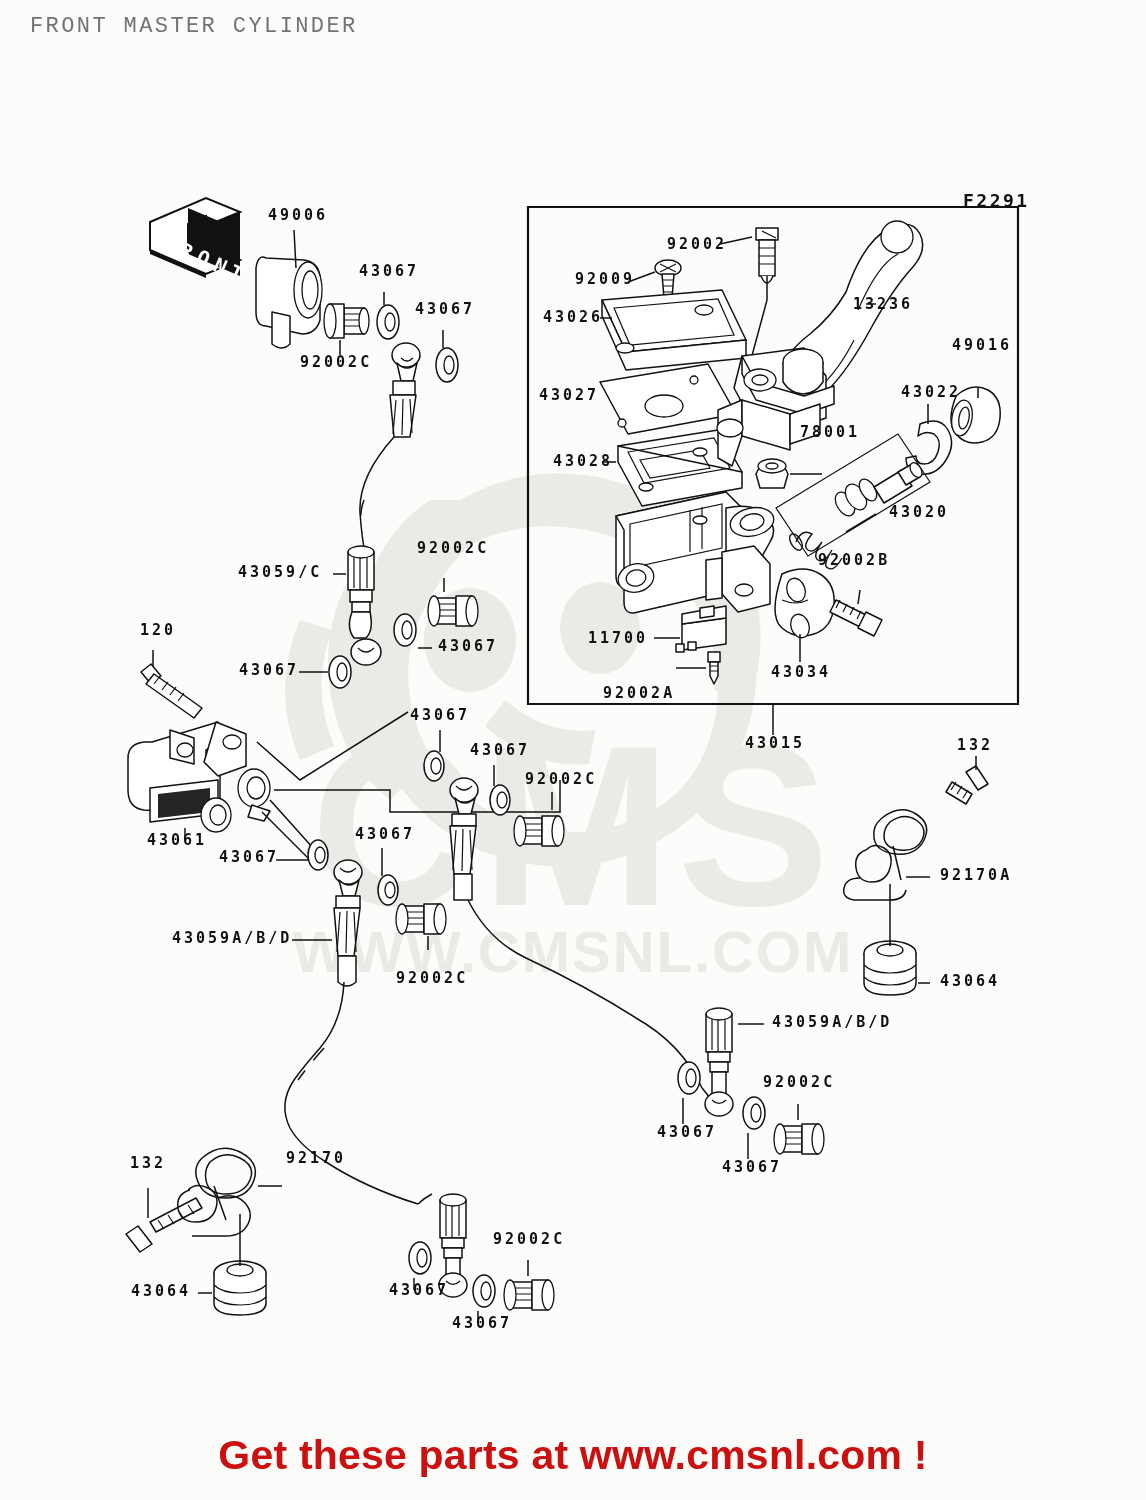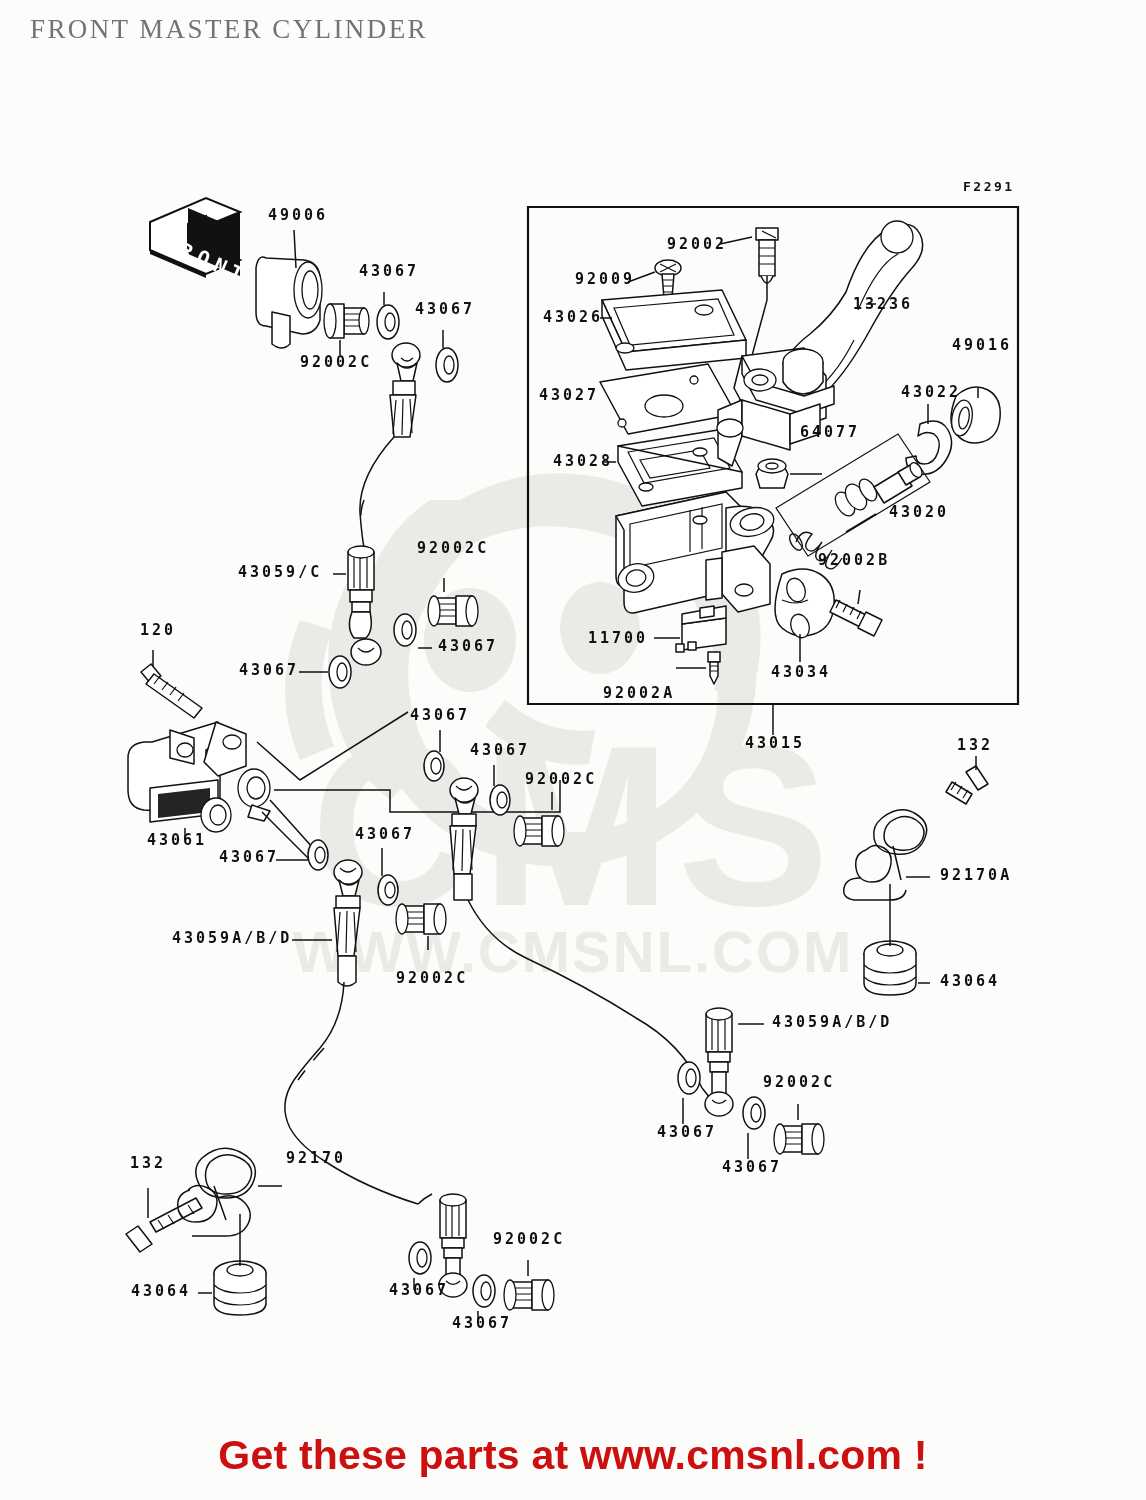--- a/index.html
+++ b/index.html
@@ -9,44 +9,44 @@
     background:#fcfdfa;
     font-family:"Liberation Sans", sans-serif;
     overflow:hidden;
     position:relative;
   }
   #page{position:absolute;left:0;top:0;width:1146px;height:1500px;}
 
   
   .page-title{
     position:absolute;left:30px;top:14px;
-    font-family:Liberation Serif, serif;
-    font-size:27px;
+    font-family:Liberation Mono, monospace;
+    font-size:22px;
     letter-spacing:2.4px;
     color:#6f7474;
     white-space:nowrap;
     text-align:right;
   }
 
   
   .footer-cta{
     position:absolute;left:0;top:1432px;width:1146px;
     text-align:center;
     font-family:"Liberation Sans Narrow","Liberation Sans",sans-serif;
     font-size:41px;font-weight:bold;
     letter-spacing:0.2px;
     color:#cc1010;
     white-space:nowrap;
   }
 
   
   .ref-code{
-    position:absolute;left:963px;top:179px;
+    position:absolute;left:963px;top:190px;
     font-family:"DejaVu Sans Mono","Liberation Mono",monospace;
-    font-size:13px;font-weight:bold;letter-spacing:2.5px;
+    font-size:18px;font-weight:bold;letter-spacing:2.5px;
     color:#111;
   }
 
   
   .plabel{
     position:absolute;
     font-family:"DejaVu Sans Mono","Liberation Mono",monospace;
     font-size:15px;
     font-weight:bold;
     letter-spacing:3.0px;
@@ -606,21 +606,21 @@
   <div class="plabel" style="left:389px;top:1283px">43067</div>
   <div class="plabel" style="left:452px;top:1316px">43067</div>
   <div class="plabel" style="left:493px;top:1232px">92002C</div>
 
   <div class="plabel" style="left:667px;top:237px">92002</div>
   <div class="plabel" style="left:575px;top:272px">92009</div>
   <div class="plabel" style="left:543px;top:310px">43026</div>
   <div class="plabel" style="left:539px;top:388px">43027</div>
   <div class="plabel" style="left:553px;top:454px">43028</div>
   <div class="plabel" style="left:853px;top:297px">13236</div>
-  <div class="plabel" style="left:800px;top:425px">64077</div>
+  <div class="plabel" style="left:800px;top:425px">78001</div>
   <div class="plabel" style="left:901px;top:385px">43022</div>
   <div class="plabel" style="left:952px;top:338px">49016</div>
   <div class="plabel" style="left:889px;top:505px">43020</div>
   <div class="plabel" style="left:818px;top:553px">92002B</div>
   <div class="plabel" style="left:588px;top:631px">11700</div>
   <div class="plabel" style="left:603px;top:686px">92002A</div>
   <div class="plabel" style="left:771px;top:665px">43034</div>
 
   <div class="footer-cta">Get these parts at www.cmsnl.com !</div>
 

